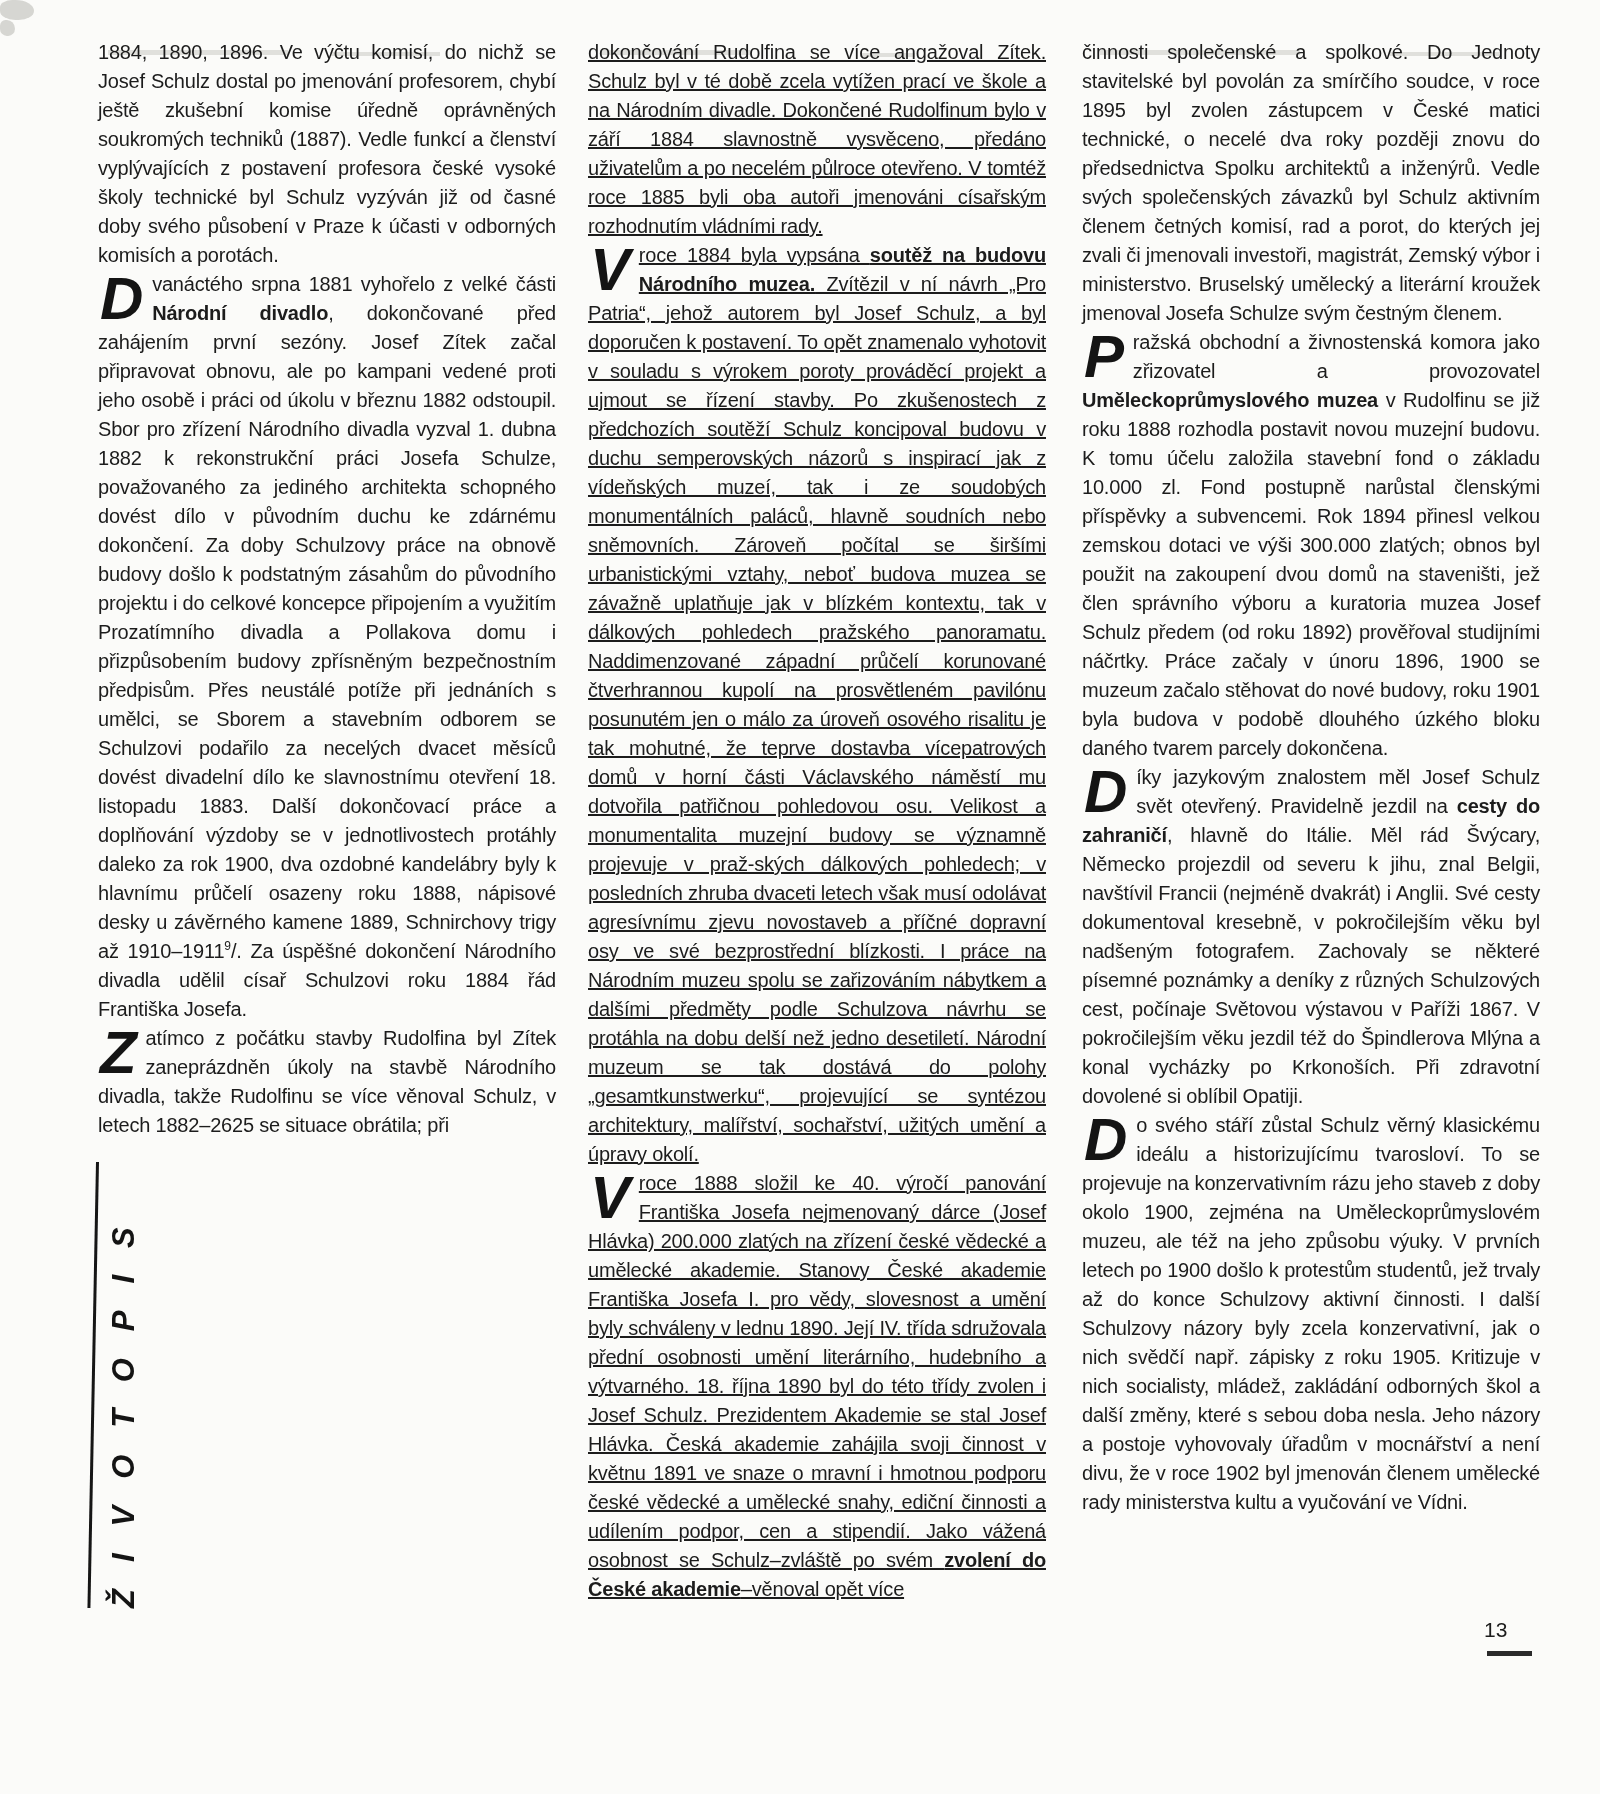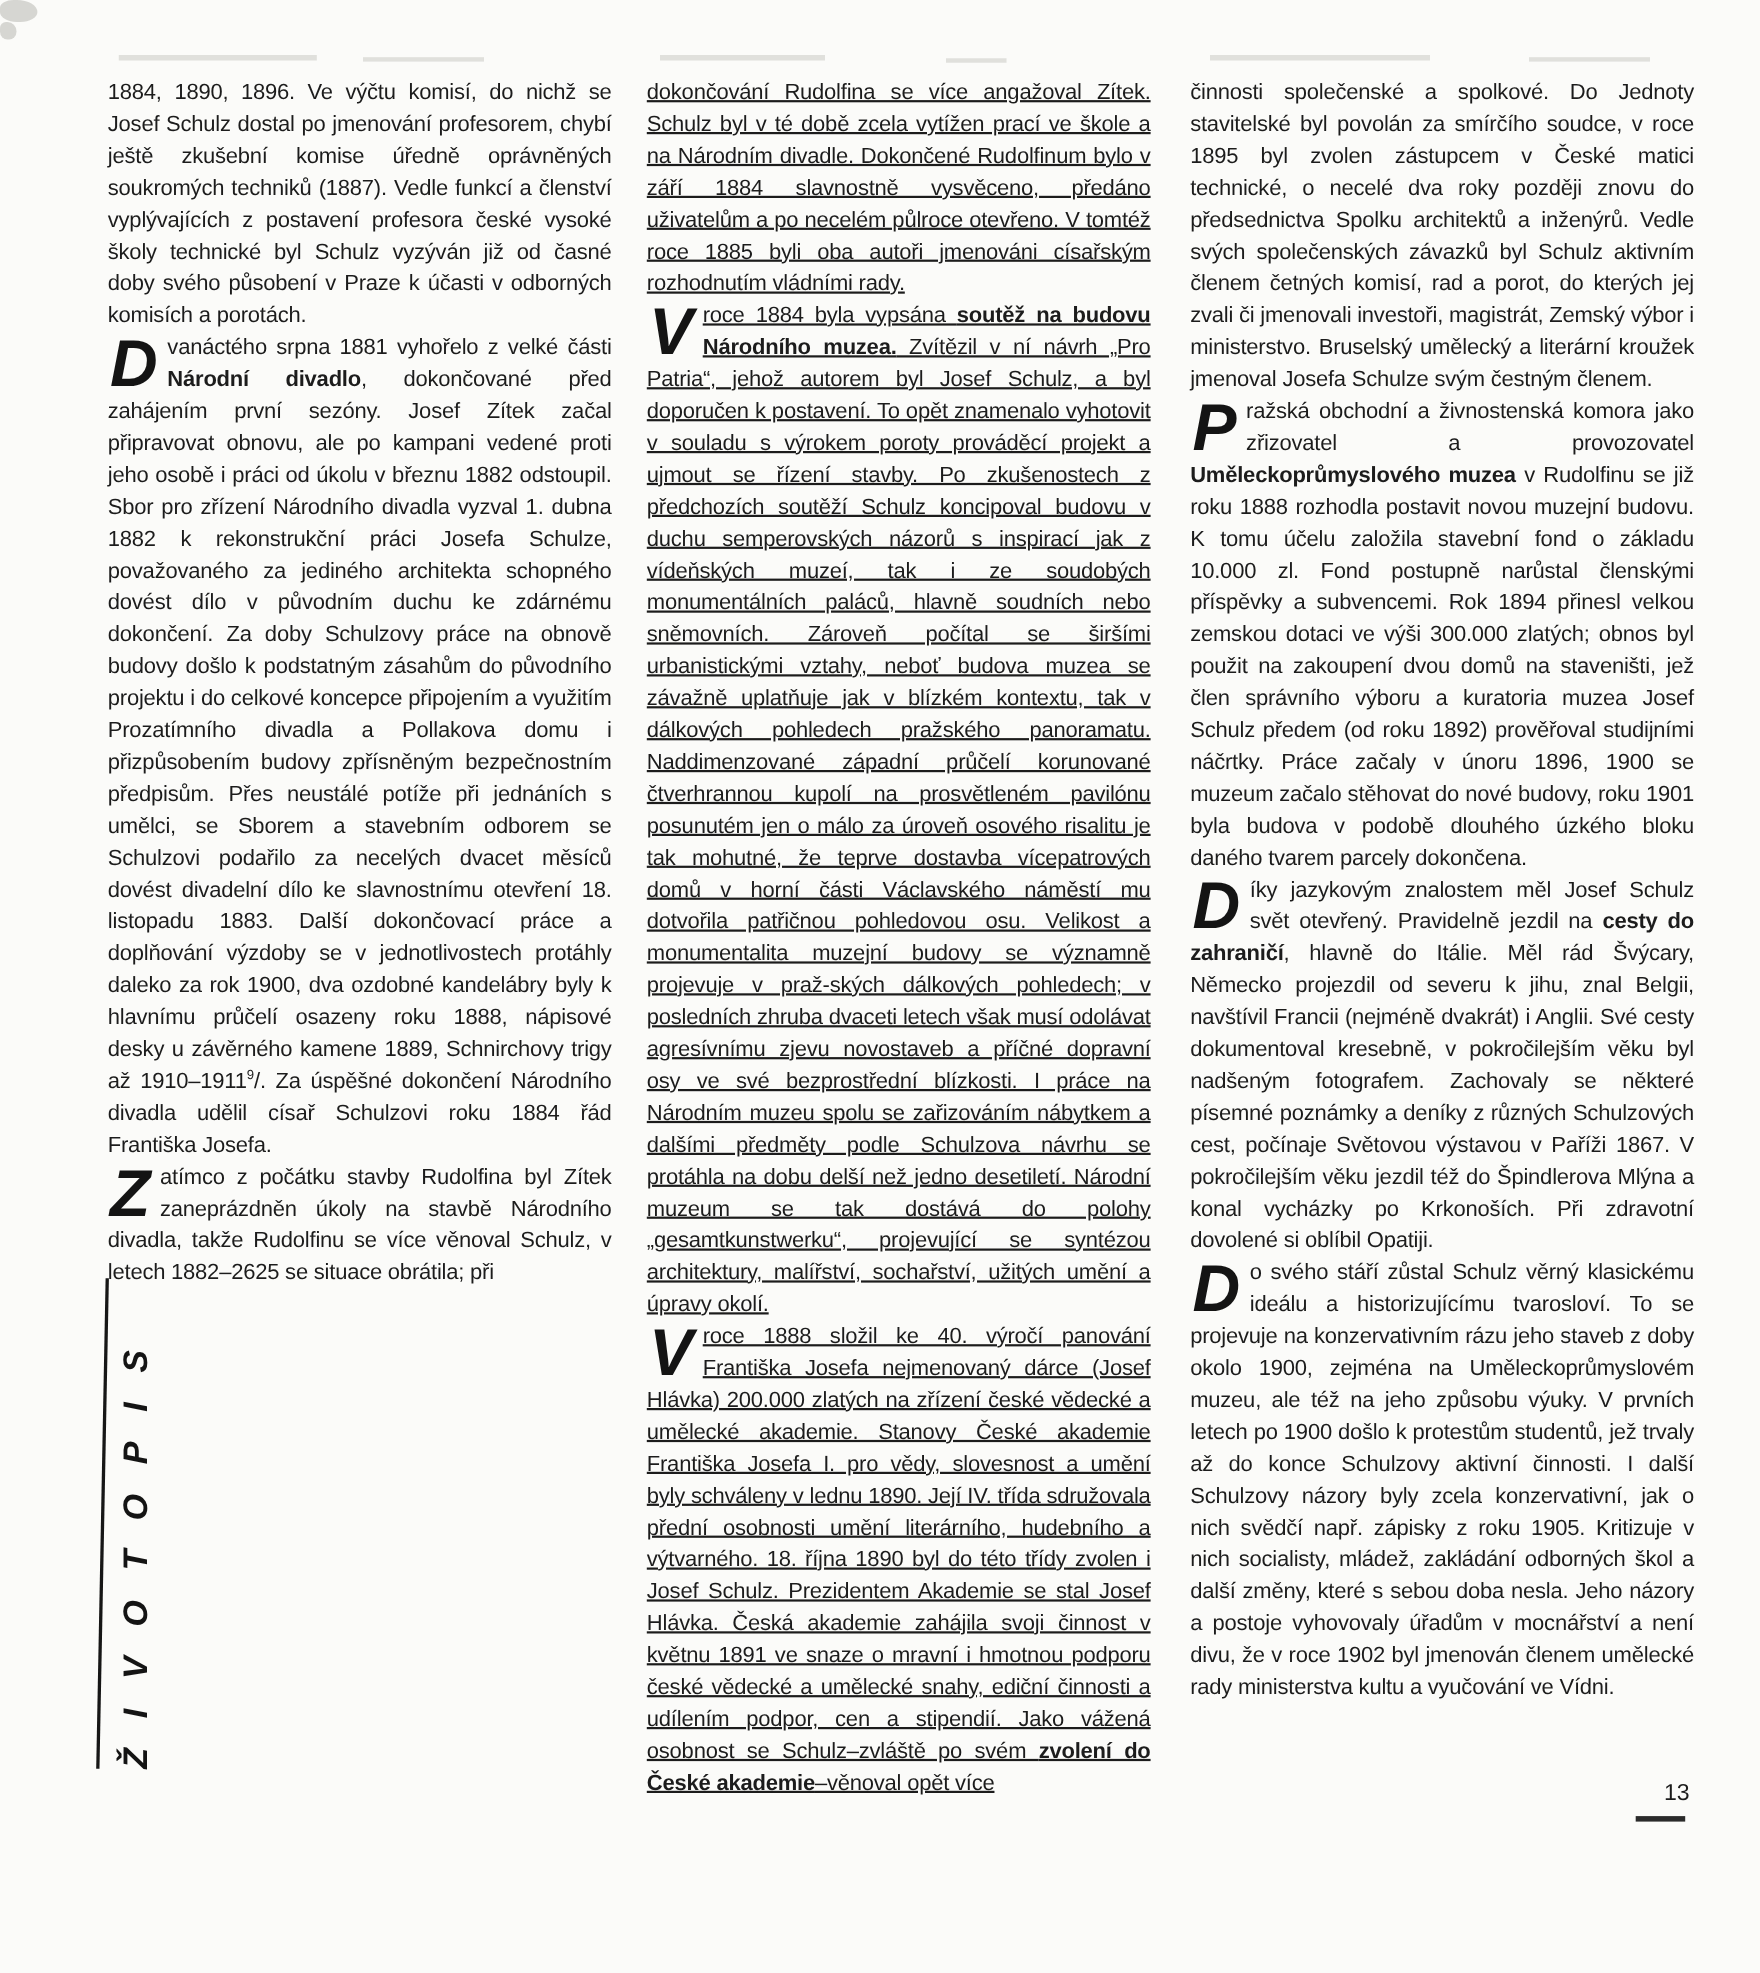--- a/index.html
+++ b/index.html
@@ -3,21 +3,21 @@
 <meta charset="utf-8">
 <style>
   html,body{margin:0;padding:0;}
   body{
     width:1600px;height:1794px;position:relative;overflow:hidden;
     background:#fbfbf9;color:#1c1c1c;
     font-family:"Liberation Sans",sans-serif;
   }
   .page{position:absolute;inset:0;}
   .col{
-    position:absolute;top:70px;width:458px;
+    position:absolute;top:38px;width:458px;
     font-size:20px;line-height:29px;letter-spacing:-0.2px;
     text-align:justify;
   }
   #col1{left:98px;}
   #col2{left:588px;text-decoration:underline;}
   #col3{left:1082px;}
   .para{margin:0;}
   .dropcap{
     float:left;font-style:italic;font-weight:bold;
     font-size:60px;line-height:46px;padding:6px 9px 0 2px;
@@ -30,21 +30,21 @@
     background:#161616;transform:rotate(1.1deg);transform-origin:top left;
   }
   .sidebar-label{
     position:absolute;left:106px;top:1608px;width:450px;
     transform-origin:0 0;transform:rotate(-90deg);
     font-style:italic;font-weight:bold;font-size:31px;letter-spacing:27px;
     white-space:nowrap;color:#141414;
   }
   .pagenum{
     position:absolute;left:1484px;top:1618px;width:52px;
-    text-align:right;font-size:21px;letter-spacing:0;
+    text-align:left;font-size:21px;letter-spacing:0;
   }
   .pagenum-rule{
     position:absolute;left:1487px;top:1651px;width:45px;height:5px;
     background:#2b2b2b;
   }
   .artifact{position:absolute;background:#c6c6bf;opacity:.5;}
   .blob{border-radius:40% 60% 50% 50%;background:#a9a9a2;opacity:.45;}
 </style>
 </head>
 <body>

